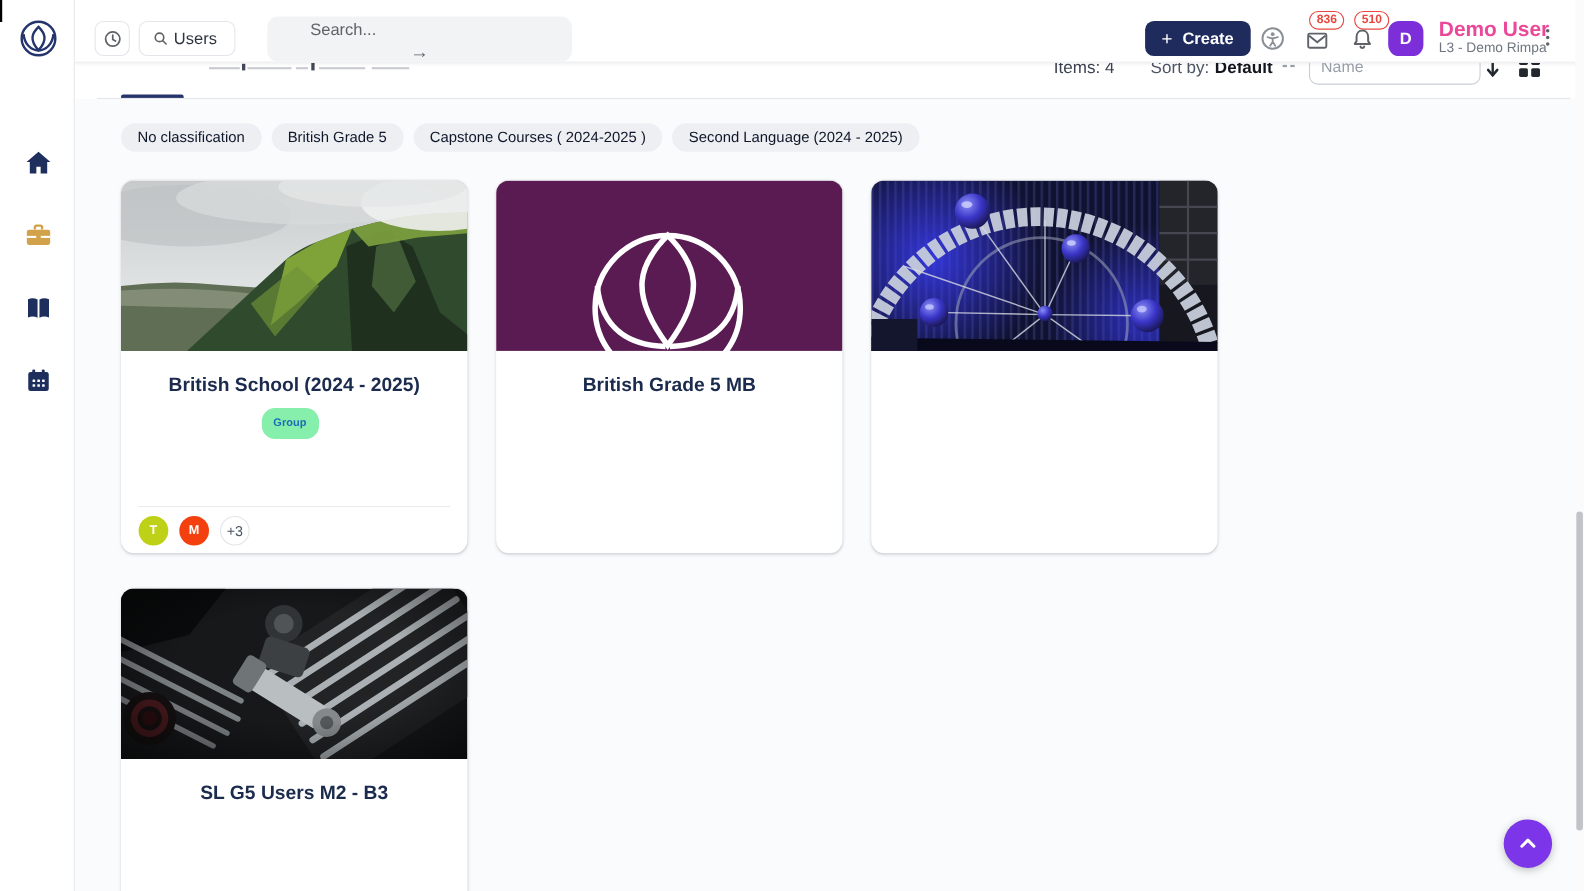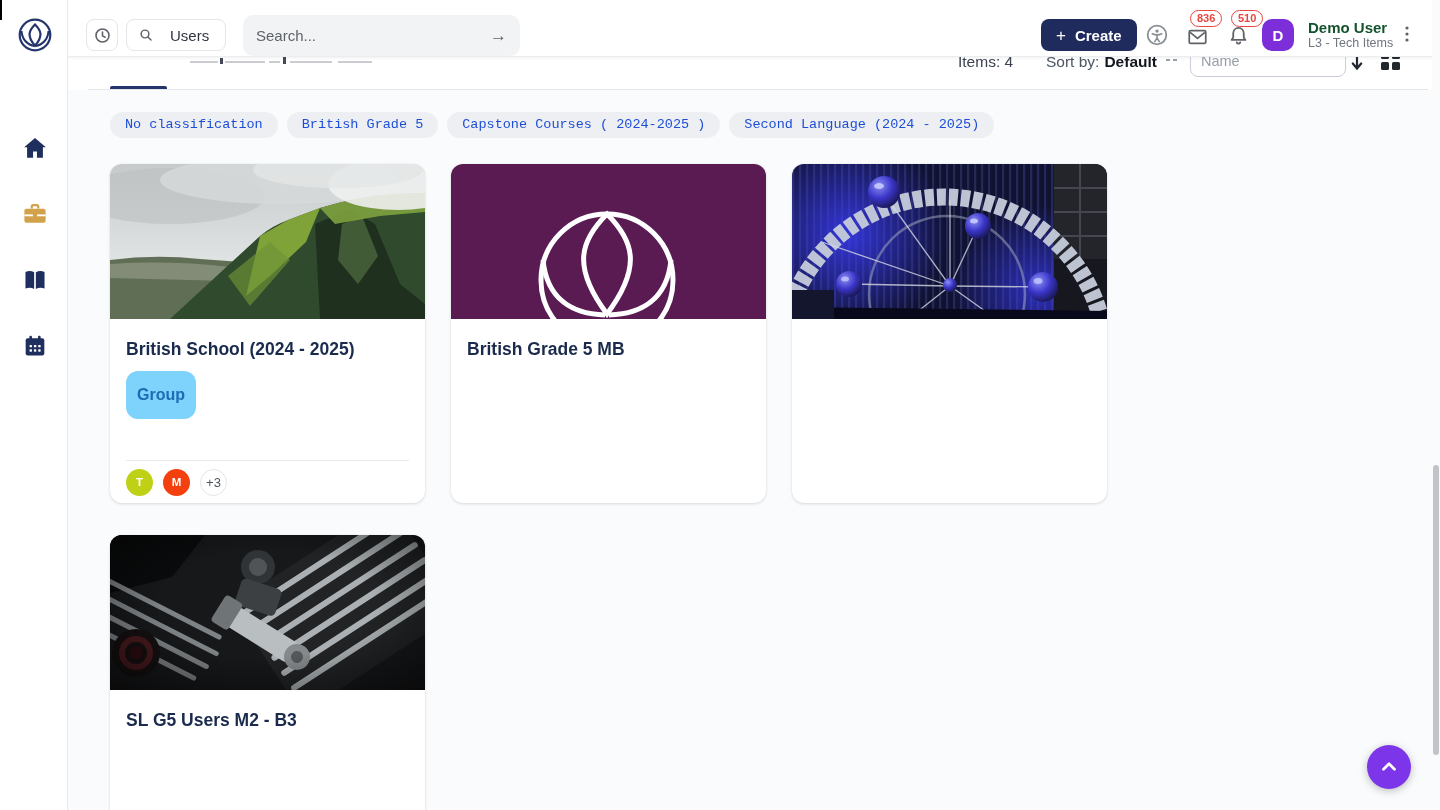--- a/index.html
+++ b/index.html
@@ -12,43 +12,43 @@
   .nav-ic { position:absolute; left:21px; width:27px; height:27px; display:flex; align-items:center; justify-content:center; cursor:pointer; }
   .nav-home{ top:134px; } .nav-work{ top:200px; } .nav-book{ top:266px; } .nav-cal{ top:332px; }
   .artifact { position:absolute; left:0; top:0; width:2px; height:20px; background:#000; z-index:60; }
 
   
   .header { position:absolute; left:68px; top:0; width:1372px; height:57px; background:#fff; z-index:20;
             border-bottom:1px solid #ebedef; box-shadow:0 1px 3px rgba(25,33,61,.07); }
   .btn-clock { position:absolute; left:18px; top:19px; width:32px; height:32px; border:1px solid #e3e6ea; border-radius:8px;
                background:#fff; display:flex; align-items:center; justify-content:center; cursor:pointer; }
   .btn-scope { position:absolute; left:58px; top:19px; height:32px; padding:0 16px 0 11px; border:1px solid #e3e6ea; border-radius:8px;
-               background:#fff; display:flex; align-items:center; gap:16px; cursor:pointer; }
+               background:#fff; display:flex; align-items:center; gap:4px; cursor:pointer; }
   .btn-scope span { font-size:15px; color:#2f3540; }
   .search { position:absolute; left:175px; top:15px; width:277px; height:41px; background:#f1f3f4; border-radius:10px;
-            display:flex; align-items:center; padding:0 13px; }
+            display:flex; align-items:center; padding:0 13px;flex-direction:column; }
   .search input { flex:1; border:none; outline:none; background:transparent; font-size:15px; color:#202124; font-family:inherit; }
   .search input::placeholder { color:#5f6368; }
   .search .arrow { color:#5f6368; font-size:17px; line-height:1; cursor:pointer; }
 
   .btn-create { position:absolute; left:973px; top:19px; height:32px; padding:0 15px; background:#1f2b5c; border-radius:8px;
                 display:flex; align-items:center; gap:9px; color:#fff; cursor:pointer; }
   .btn-create .plus { font-size:17px; font-weight:400; line-height:1; }
   .btn-create .lbl { font-size:15px; font-weight:700; }
   .hd-ic { position:absolute; cursor:pointer; }
   .ic-access { left:1077px; top:23px; }
   .ic-mail   { left:1117px; top:26px; }
   .ic-bell   { left:1159px; top:24px; }
   .pillbadge { position:absolute; top:10px; background:#fff; border:1.5px solid #e8463f; color:#e8463f; border-radius:9px;
                font-size:11px; font-weight:700; padding:1px 6px; line-height:13px; z-index:2; }
   .badge-mail { left:1122px; } .badge-bell { left:1163px; }
   .avatar { position:absolute; left:1194px; top:19px; width:32px; height:32px; background:#7c2fd9; border-radius:10px;
             color:#fff; font-size:15px; font-weight:700; display:flex; align-items:center; justify-content:center; cursor:pointer; }
   .userinfo { position:absolute; left:1240px; top:19px; cursor:pointer; }
-  .userinfo .nm { font-size:15px; font-weight:700; color:#14532d; line-height:17px; }
+  .userinfo .nm { font-size:19px; font-weight:700; color:#ec4899; line-height:17px; }
   .userinfo .rl { font-size:12.5px; color:#6f7680; line-height:15px; }
   .kebab { position:absolute; left:1336px; top:25px; width:8px; cursor:pointer; }
 
   
   .strip { position:absolute; left:68px; top:57px; width:1364px; height:33px; background:#fff; overflow:hidden; z-index:10; }
   .strip-divider { position:absolute; left:20px; right:4px; bottom:0; height:1px; background:#e4e6e9; }
   .tab-underline { position:absolute; left:42px; bottom:1px; width:57px; height:3.5px; background:#25356b; border-radius:2px 2px 0 0; cursor:pointer; }
   .smudge { position:absolute; top:4px; height:2px; background:#caccd1; }
   .smudge-tick { position:absolute; width:3px; background:#424857; }
   .t-items { position:absolute; left:890px; top:-5px; font-size:15.5px; color:#3b4250; line-height:20px; white-space:nowrap; }
@@ -57,33 +57,33 @@
   .sort-caret { position:absolute; top:2px; width:4px; height:2px; background:#9aa0aa; }
   .name-input { position:absolute; left:1122px; top:-13px; width:156px; height:33px; border:1.5px solid #c9ced6; border-radius:8px;
                 background:#fff; padding:0 10px; font-size:14.5px; color:#202124; outline:none; font-family:inherit; }
   .name-input::placeholder { color:#99a0aa; }
   .ic-sortdir { position:absolute; left:1282px; top:-4px; cursor:pointer; }
   .ic-grid { position:absolute; left:1313px; top:-6px; width:19px; height:19px; display:grid; grid-template-columns:8px 8px; grid-template-rows:8px 8px; gap:3px; cursor:pointer; }
   .ic-grid i { background:#23272e; border-radius:1.5px; }
 
   
   .chips { position:absolute; left:110px; top:112px; display:flex; gap:9px; z-index:5; }
-  .chip { height:26px; line-height:26px; padding:0 15px; border-radius:14px; background:#edeff2; color:#1d4ed8; font-size:13.5px; cursor:pointer; white-space:nowrap;font-family:Liberation Mono, monospace; }
+  .chip { height:26px; line-height:26px; padding:0 15px; border-radius:14px; background:#edeff2; color:#0f172a; font-size:13.5px; cursor:pointer; white-space:nowrap; }
 
   
   .card { position:absolute; width:315px; height:339px; background:#fff; border-radius:12px;
           box-shadow:0 1px 3px rgba(23,33,60,.14), 0 0 1px rgba(23,33,60,.10); cursor:pointer; }
   .card1 { left:110px; top:164px; } .card2 { left:451px; top:164px; } .card3 { left:792px; top:164px; } .card4 { left:110px; top:535px; }
   .banner { width:315px; height:155px; border-radius:12px 12px 0 0; overflow:hidden; }
   .banner svg { display:block; }
-  .cbody { padding:14px 16px 0 16px; }
+  .cbody { padding:14px 16px 0 16px;text-align:center; }
   .ctitle { font-size:17.5px; font-weight:700; color:#1b2b4d; line-height:24px; margin:4px 0 10px; }
   .cmeta { font-size:14.5px; color:#7b828d; line-height:22px; }
-  .pill { display:inline-block; background:#7dd3fc; color:#1c6cb4; font-size:16px; font-weight:700;
-          padding:13px 11px; border-radius:12px; margin-right:8px; vertical-align:middle; }
+  .pill { display:inline-block; background:#86efac; color:#1c6cb4; font-size:10px; font-weight:700;
+          padding:3px 11px; border-radius:12px; margin-right:8px; vertical-align:middle; }
   .sep { margin-right:4px; }
   .cfooter { position:absolute; left:16px; right:16px; bottom:0; top:296px; border-top:1px solid #e8eaec;
              display:flex; align-items:center; gap:10px; }
   .av { width:27px; height:27px; border-radius:50%; display:flex; align-items:center; justify-content:center;
         font-size:11.5px; font-weight:700; color:#fff; cursor:pointer; }
   .av-t { background:#bfd116; } .av-m { background:#f4400e; }
   .av-plus { background:#fff; border:1px solid #e2e5e8; color:#4b5563; font-weight:400; font-size:13px; }
 
   
   .sb-track { position:absolute; right:0; top:0; width:8px; height:810px; background:#fbfbfc; z-index:40; }
@@ -181,21 +181,21 @@
   <div class="pillbadge badge-bell">510</div>
   <div class="hd-ic ic-bell">
     <svg viewBox="0 0 24 24" width="23" height="23" fill="none" stroke="#5f6368" stroke-width="1.9" stroke-linejoin="round">
       <path d="M12 4 C8.7 4 6.5 6.6 6.5 10 V14 L4.8 16.6 H19.2 L17.5 14 V10 C17.5 6.6 15.3 4 12 4 Z"></path>
       <path d="M10.2 19.2 a1.9 1.9 0 0 0 3.6 0" stroke-linecap="round"></path>
     </svg>
   </div>
   <div class="avatar">D</div>
   <div class="userinfo">
     <div class="nm">Demo User</div>
-    <div class="rl">L3 - Tech Items</div>
+    <div class="rl">L3 - Demo Rimpa</div>
   </div>
   <div class="kebab">
     <svg viewBox="0 0 6 20" width="6" height="20">
       <circle cx="3" cy="3" r="1.6" fill="#5f6368"></circle>
         <circle cx="3" cy="9" r="1.6" fill="#5f6368"></circle>
         <circle cx="3" cy="15" r="1.6" fill="#5f6368"></circle>
     </svg>
   </div>
 </div>
 

